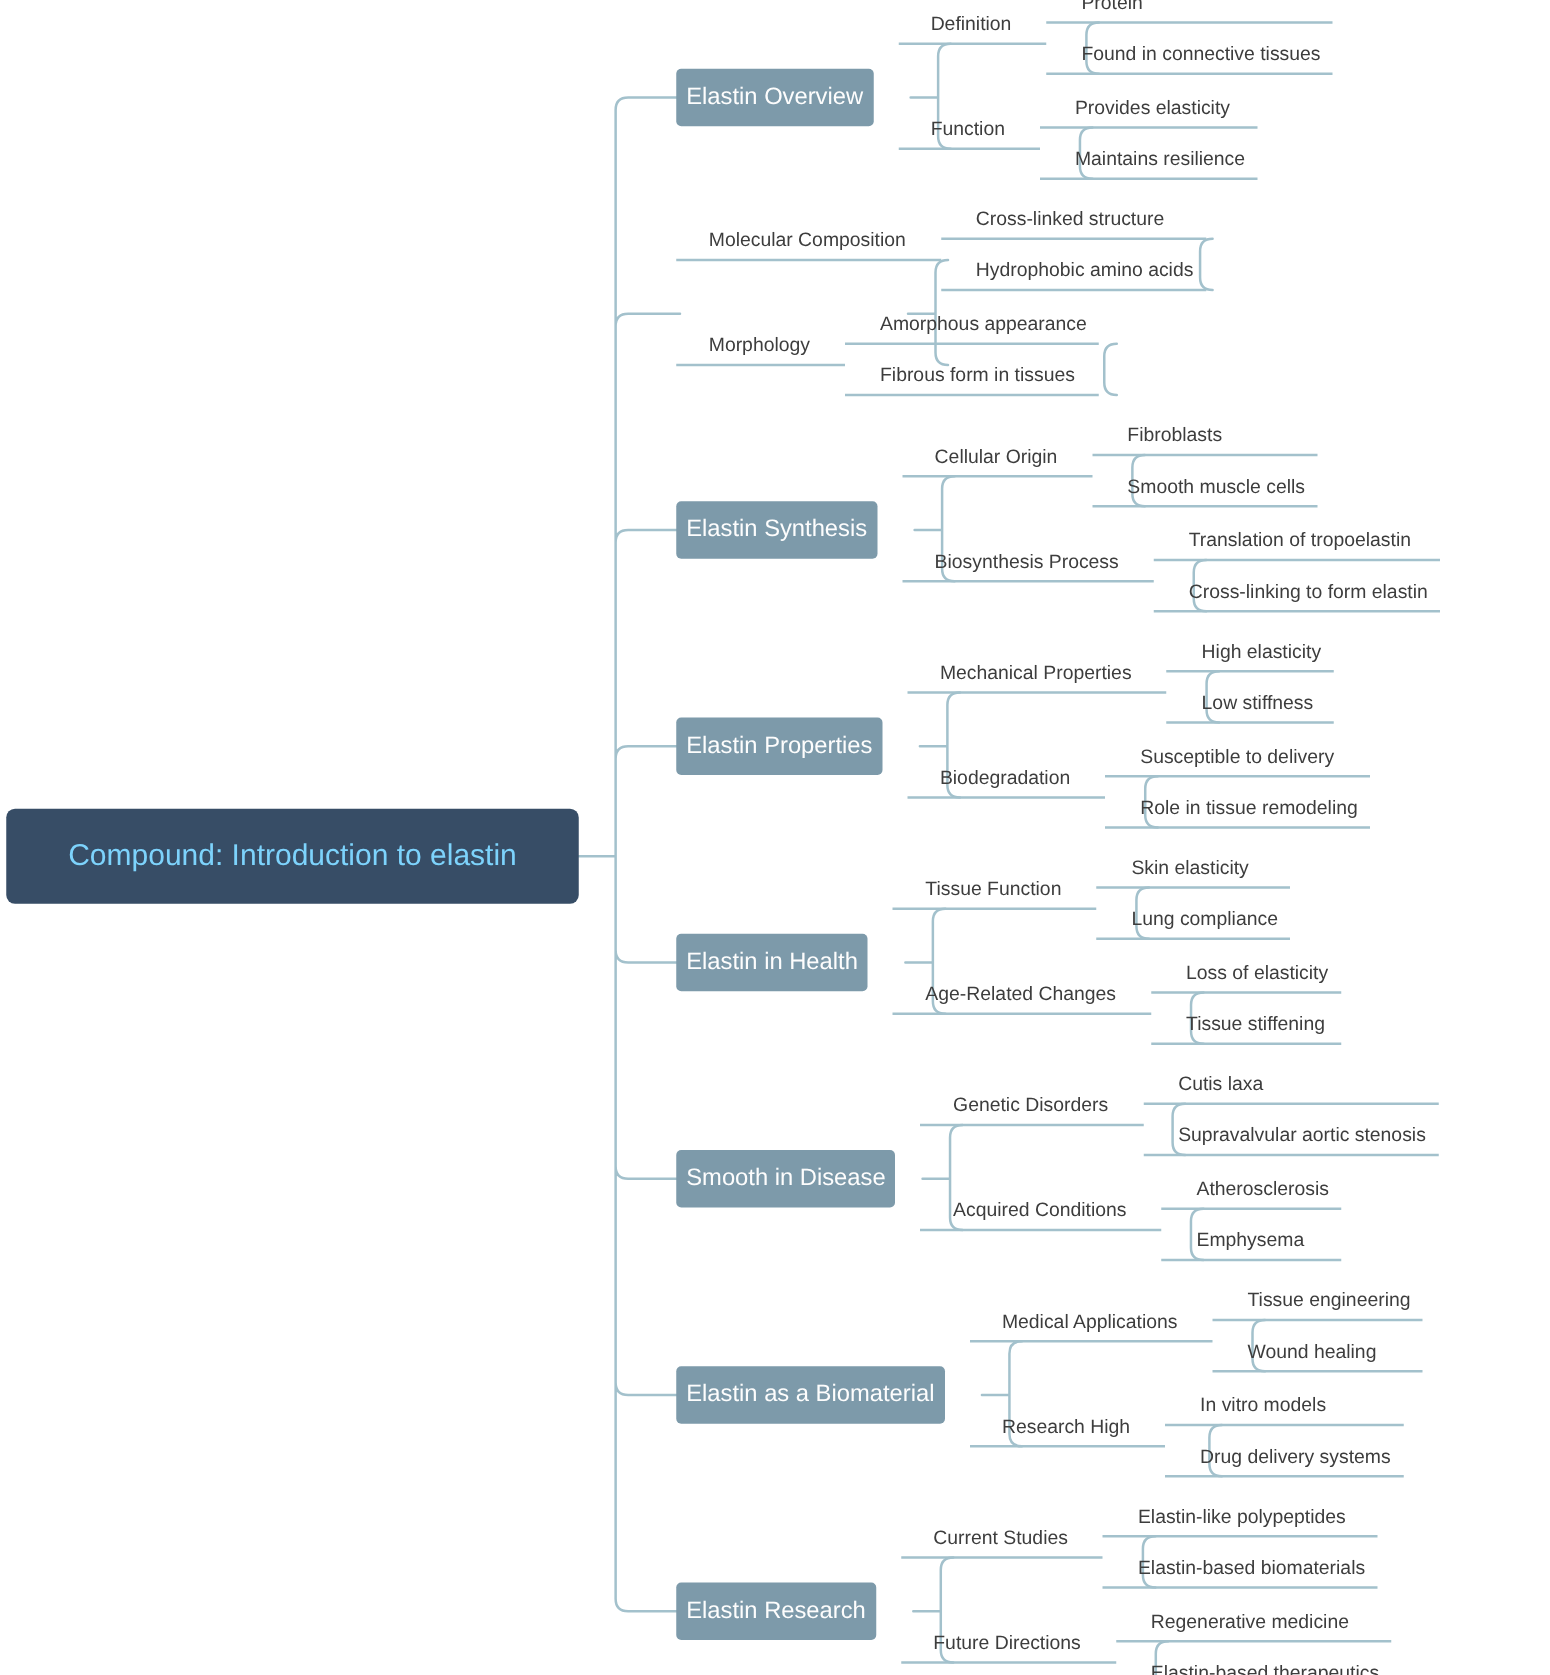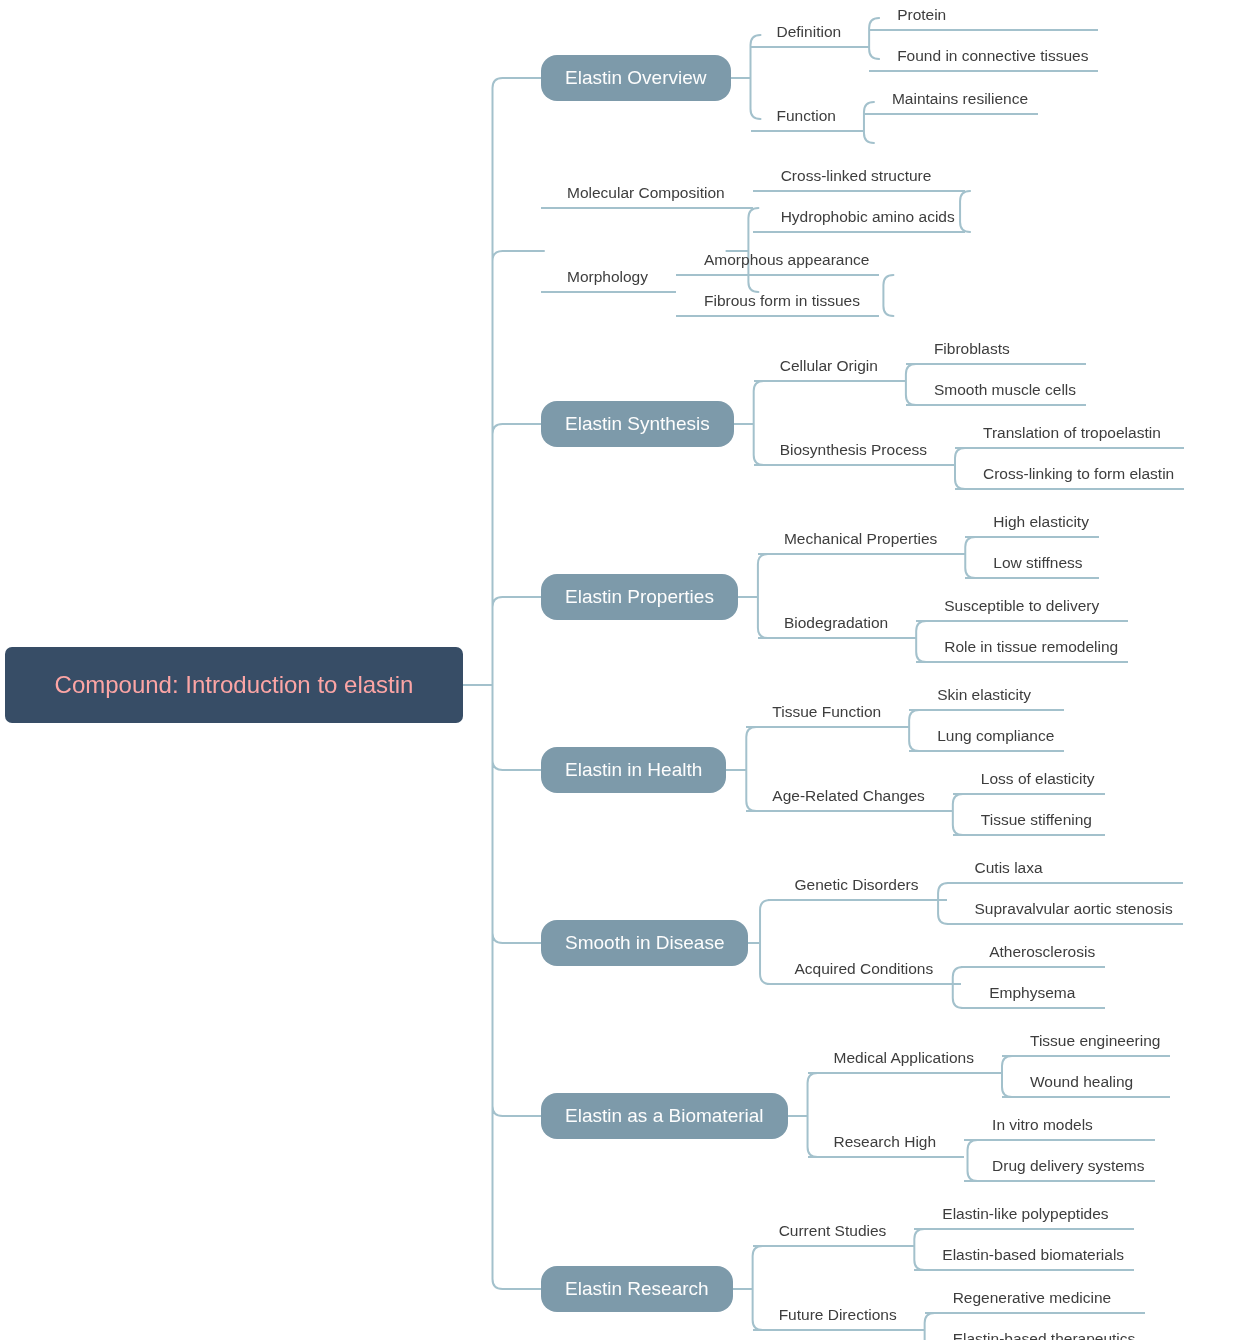--- a/index.html
+++ b/index.html
@@ -12,32 +12,32 @@
   #canvas{
     position:relative;
     width:1240px;height:1340px;
     background:#ffffff;
     font-family:"Liberation Sans", sans-serif;
     overflow:hidden;
   }
   #links{position:absolute;left:0;top:0;width:1240px;height:1340px;color:var(--line);}
   .root-box{
     position:absolute;left:5px;top:647px;width:458px;height:76px;
-    background:var(--root-bg);color:#fca5a5;border-radius:7px;
+    background:var(--root-bg);color:#7dd3fc;border-radius:7px;
     display:flex;align-items:center;justify-content:center;
     font-size:24px;white-space:nowrap;
   }
   .branch-group{
     position:absolute;left:541px;height:138px;
     display:flex;align-items:center;gap:20px;
   }
   .branch-box{
-    background:var(--branch-bg);color:#fdfdfd;border-radius:16px;
+    background:var(--branch-bg);color:#fdfdfd;border-radius:4px;
     height:46px;display:flex;align-items:center;justify-content:center;
-    padding:0 24px;font-size:19px;white-space:nowrap;
+    padding:0 8px;font-size:19px;white-space:nowrap;
     flex:0 0 auto;
   }
   .subtopics{
     display:flex;flex-direction:column;gap:2px;
     transform:translateY(-17px);
   }
   .subtopic{display:flex;}
   .sub-label{
     height:51px;align-self:flex-start;
     display:flex;align-items:flex-end;
@@ -70,20 +70,21 @@
       <div class="subtopic">
         <div class="sub-label">Definition</div>
         <div class="leaves">
           <div class="leaf">Protein</div>
           <div class="leaf">Found in connective tissues</div>
         </div>
       </div>
       <div class="subtopic">
         <div class="sub-label">Function</div>
         <div class="leaves">
+          <div class="leaf">Provides elasticity</div>
           <div class="leaf">Maintains resilience</div>
         </div>
       </div>
     </div>
   </div>
 
   <div class="branch-group" style="top:182px">
     <div class="subtopics">
       <div class="subtopic">
         <div class="sub-label">Molecular Composition</div>

